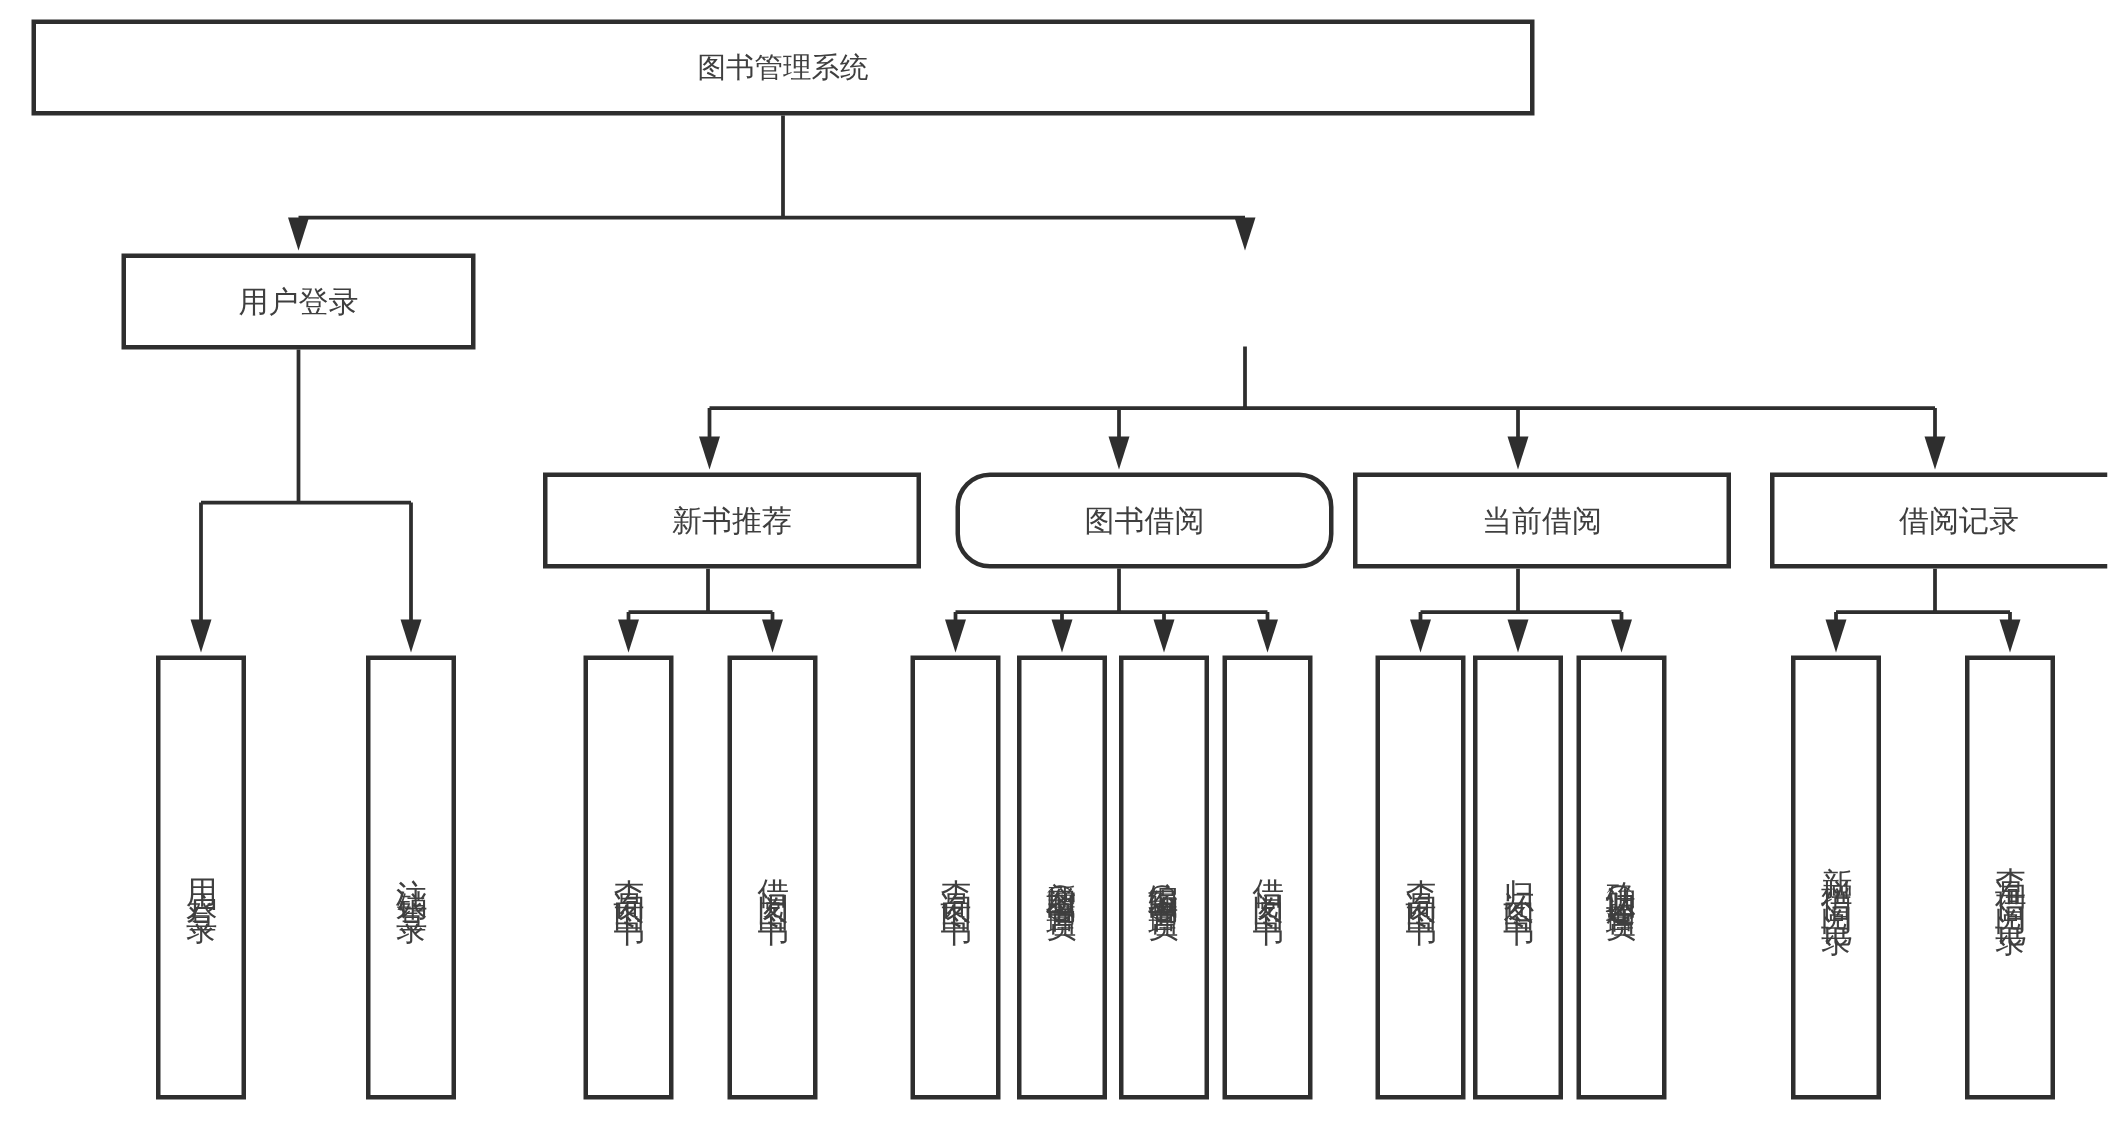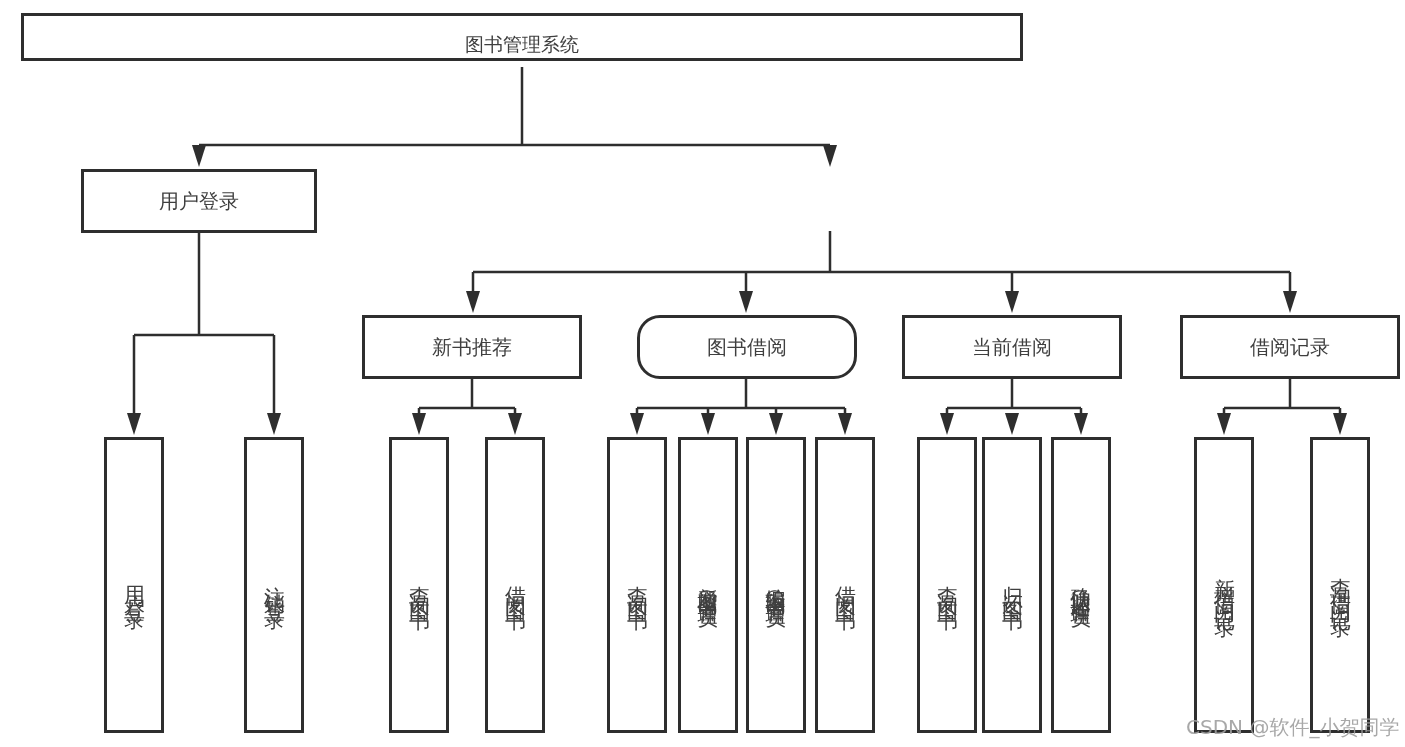--- a/index.html
+++ b/index.html
@@ -24,25 +24,25 @@
   .node {
     position: absolute;
     background: #ffffff;
     border: 3px solid #2e2e2e;
     display: flex;
     align-items: center;
     justify-content: center;
     color: #3f3f3f;
     z-index: 2;
   }
-  .root-box  { left: 21px;  top: 13px;  width: 1002px; height: 48px; font-size: 19px; align-items: flex-end; }
+  .root-box  { left: 21px;  top: 13px;  width: 1002px; height: 64px; font-size: 19px; }
   .l1-box    { top: 169px;  height: 64px; font-size: 20px; }
   .l1-a { left: 81px;  width: 236px; }
   .l1-b { left: 712px; width: 235px; }
-  .l2-box    { top: 315px;  height: 64px; width: 220px; font-size: 20px; }
+  .l2-box    { top: 315px;  height: 64px; width: 252px; font-size: 20px; }
   .l2-a { left: 362px; }
   .l2-b { left: 637px; border-radius: 23px; }
   .l2-c { left: 902px; font-family: Liberation Serif, serif; }
   .l2-d { left: 1180px; }
   .leaf {
     top: 437px;
     width: 60px;
     height: 296px;
   }
   .leaf span {
@@ -175,15 +175,14 @@
   <div class="node leaf long lf-10">
     <span>确认归还（管理员）</span>
   </div>
   <div class="node leaf lf-11">
     <span>新增借阅记录</span>
   </div>
   <div class="node leaf lf-12">
     <span>查询借阅记录</span>
   </div>
 
-  <div class="watermark">CSDN @软件_小贺同学</div>
 
 </div>
 
 </body></html>

